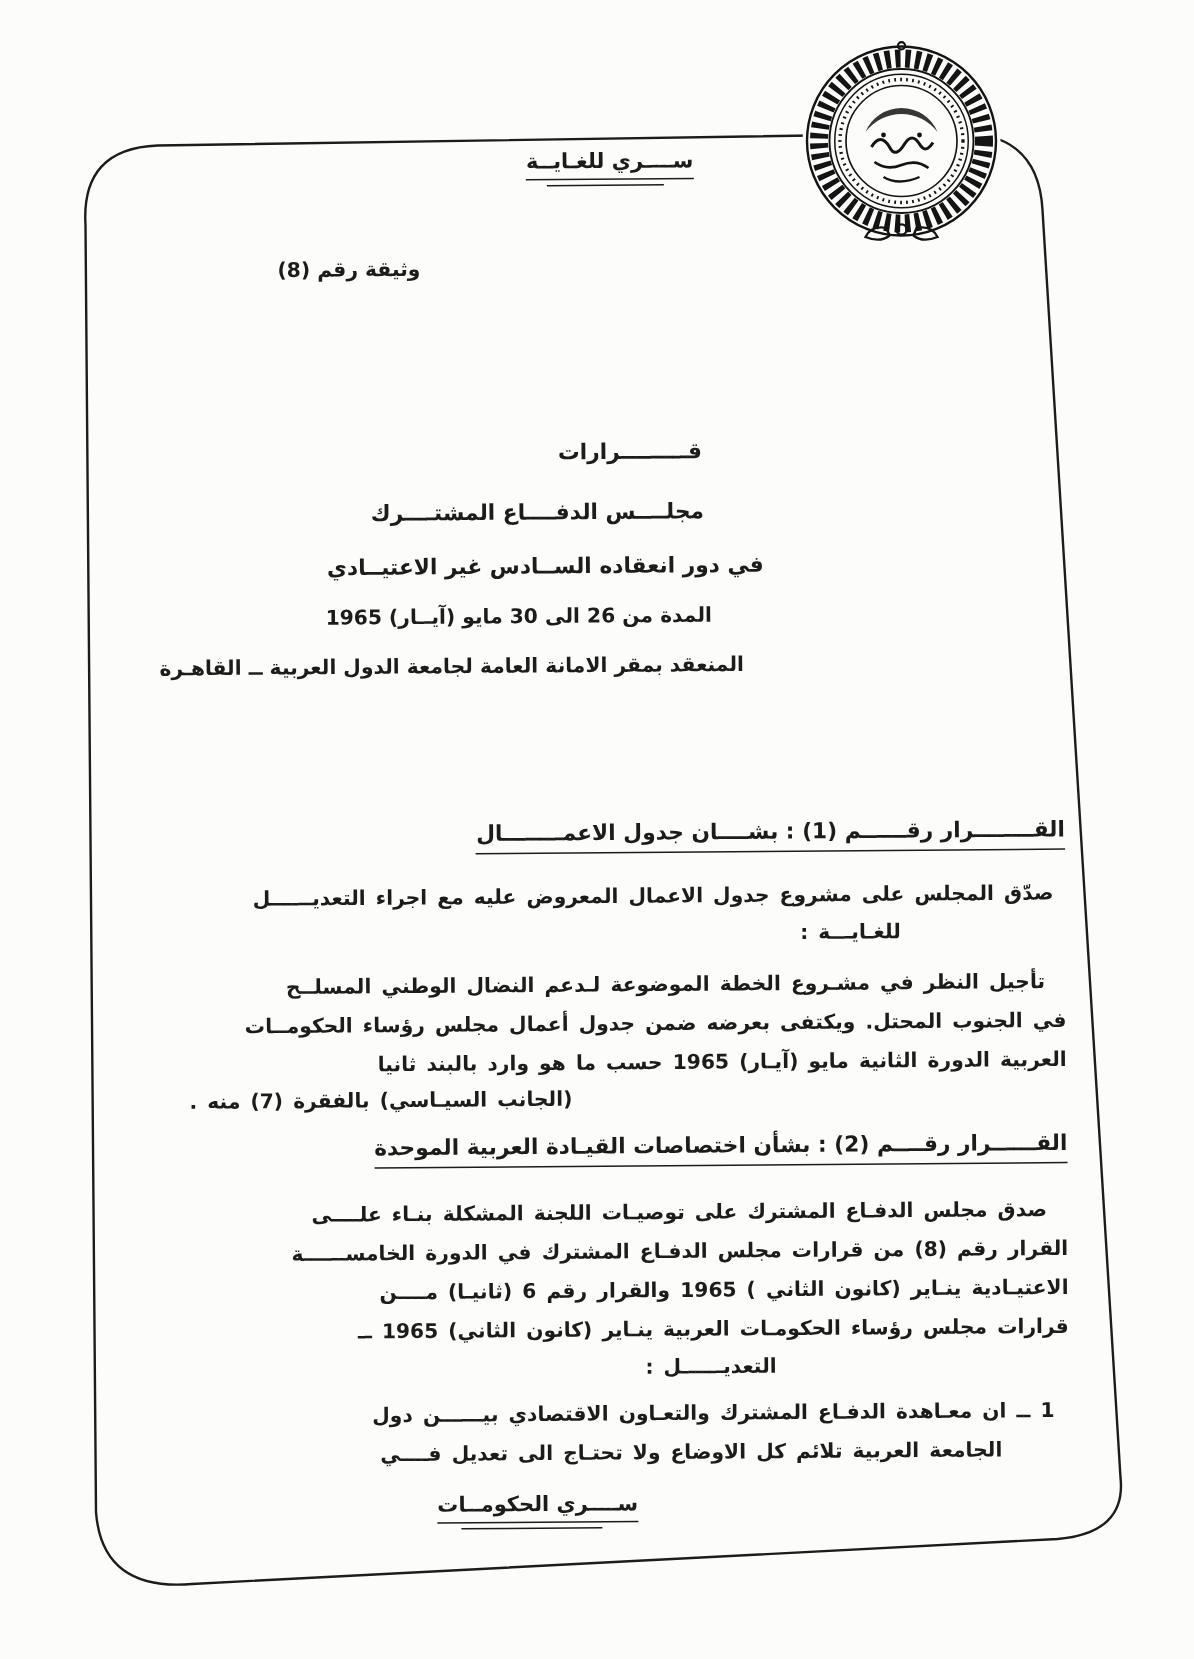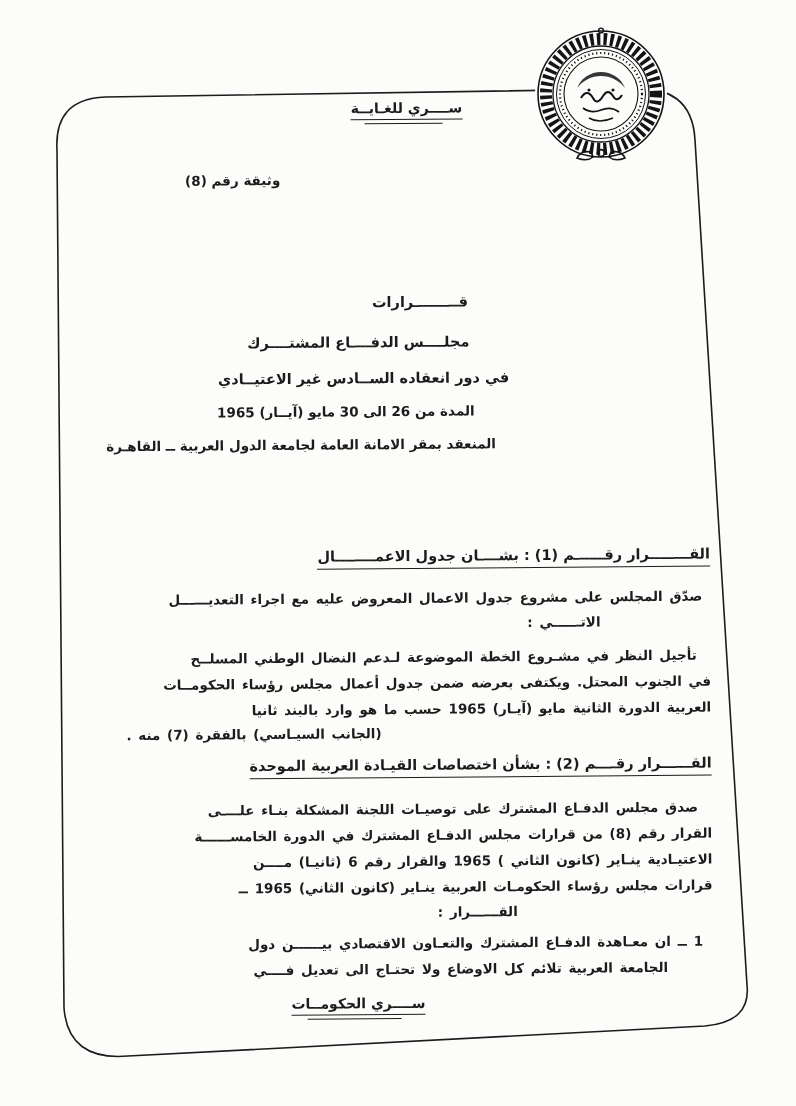--- a/index.html
+++ b/index.html
@@ -69,36 +69,36 @@
     <div class="txt title-line" style="top:334px;left:100px;width:520px;text-align:center;">مجلــــس الدفــــاع المشتــــرك</div>
     <div class="txt title-line" style="top:370px;left:100px;width:520px;text-align:center;transform:translateX(5px);">في دور انعقاده الســادس غير الاعتيــادي</div>
     <div class="txt title-line" style="top:403px;left:100px;width:520px;text-align:center;transform:translateX(-13px);font-size:13.5px;">المدة من 26 الى 30 مايو (آيــار)  1965</div>
     <div class="txt title-line" style="top:436px;left:100px;width:520px;text-align:center;transform:translateX(-58px);font-size:13.5px;">المنعقد بمقر الامانة العامة لجامعة الدول العربية ــ القاهـرة</div>
 
     <div class="txt heading" style="top:548px;right:86px;">
       <span class="hul">القــــــــرار رقــــــم (1) : بشــــان جدول الاعمــــــــال</span>
     </div>
 
     <div class="txt body-line" style="top:590px;right:94px;">صدّق المجلس على مشروع جدول الاعمال المعروض عليه مع  اجراء التعديــــــل</div>
-    <div class="txt body-line" style="top:615px;right:196px;">الاتــــــي :</div>
+    <div class="txt body-line" style="top:615px;right:196px;">للغـايـــة :</div>
 
     <div class="txt body-line" style="top:649px;right:100px;">تأجيل النظر في مشـروع الخطة الموضوعة لـدعم النضال الوطني المسلــح</div>
     <div class="txt body-line" style="top:675px;right:86px;">في الجنوب المحتل. ويكتفى بعرضه ضمن جدول أعمال مجلس رؤساء الحكومــات</div>
     <div class="txt body-line" style="top:701px;right:86px;">العربية الدورة الثانية مايو (آيـار) 1965 حسب ما هو وارد بالبند ثانيا</div>
     <div class="txt body-line" style="top:725px;left:125px;">(الجانب السيـاسي) بالفقرة (7) منه .</div>
 
     <div class="txt heading" style="top:757px;right:86px;">
       <span class="hul">القــــــرار رقــــم (2) : بشأن اختصاصات القيـادة العربية الموحدة</span>
     </div>
 
     <div class="txt body-line" style="top:801px;right:100px;">صدق مجلس الدفـاع المشترك على توصيـات اللجنة المشكلة بنـاء علــــى</div>
     <div class="txt body-line" style="top:827px;right:86px;">القرار رقم (8) من قرارات مجلس الدفـاع المشترك في الدورة الخامســــــة</div>
     <div class="txt body-line" style="top:853px;right:86px;">الاعتيـادية ينـاير (كانون الثاني ) 1965 والقرار رقم 6 (ثانيـا) مــــن</div>
     <div class="txt body-line" style="top:879px;right:86px;">قرارات مجلس رؤساء الحكومـات العربية ينـاير (كانون الثاني) 1965 ــ</div>
-    <div class="txt body-line" style="top:904px;right:281px;">القــــــرار :</div>
+    <div class="txt body-line" style="top:904px;right:281px;">التعديــــــل :</div>
 
     <div class="txt body-line" style="top:935px;right:96px;">1 ــ  ان معـاهدة الدفـاع المشترك والتعـاون الاقتصادي بيــــــن دول</div>
     <div class="txt body-line" style="top:961px;right:131px;">الجامعة العربية تلائم كل الاوضاع ولا تحتـاج الى تعديل فــــي</div>
 
     <div class="txt classification" style="top:995px;left:275px;width:160px;">
       <span class="ul1">ســــري الحكومــات</span>
     </div>
 
   </div>
 </div>

